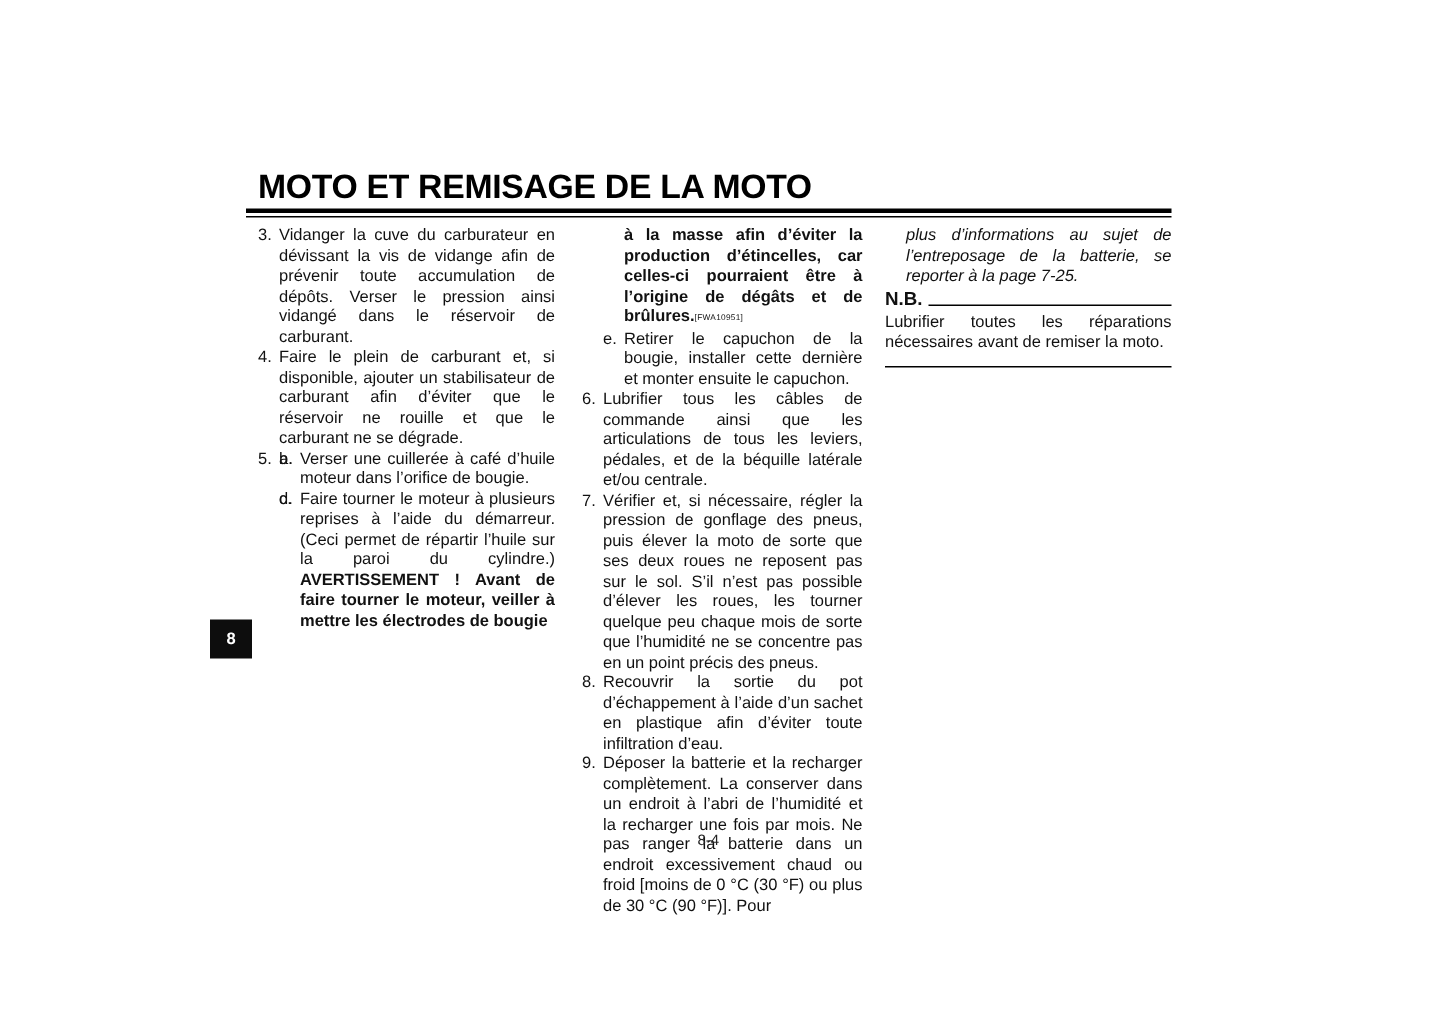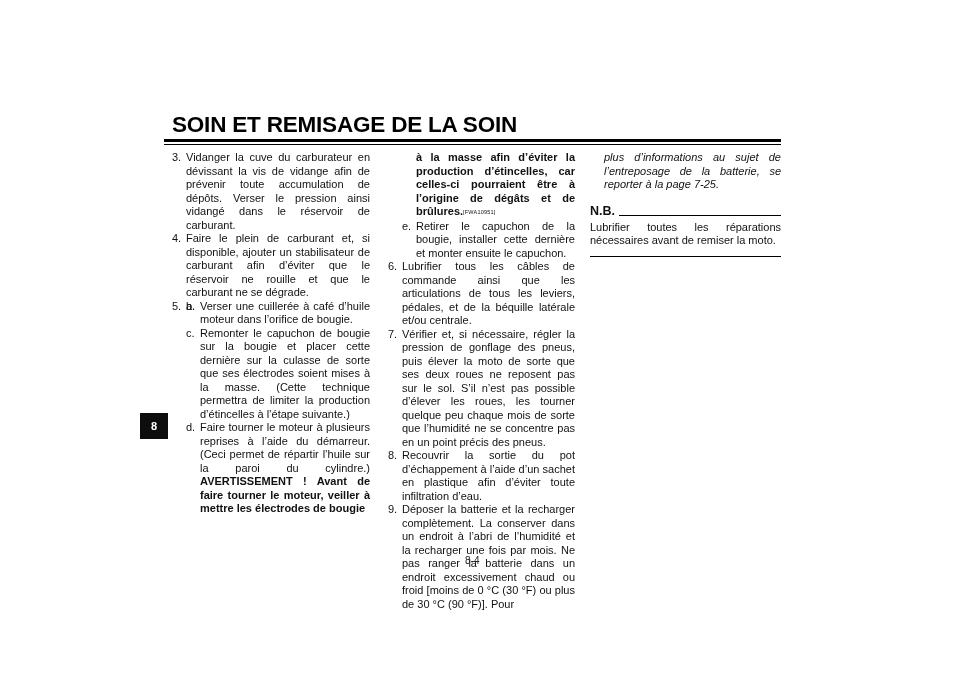--- a/index.html
+++ b/index.html
@@ -16,44 +16,44 @@
   .col2 { left: 388px; width: 187px; }
   .col3 { left: 590px; width: 191px; }
   .item { position: relative; padding-left: 14px; margin: 0; }
   .item .num { position: absolute; left: 0; top: 0; }
   .sub { position: relative; padding-left: 28px; margin: 0; }
   .sub .num { position: absolute; left: 14px; top: 0; }
   .cont { padding-left: 14px; margin: 0; font-style: italic; }
   .cont2 { padding-left: 28px; margin: 0; }
   b { font-weight: bold; }
   .code { font-size: 5.5px; font-weight: normal; vertical-align: 1px; letter-spacing: 0.2px; }
-  .nb-head { display: flex; align-items: flex-end; margin-top: 12px; }
+  .nb-head { display: flex; align-items: flex-end; margin-top: 0; }
   .nb-label { font-weight: bold; font-size: 12.5px; line-height: 14px; }
   .nb-line { flex: 1; border-bottom: 1px solid #000; margin-left: 4px; margin-bottom: 2px; }
   .nb-text { margin-top: 3px; }
   .nb-end { border-bottom: 1px solid #000; margin-top: 8px; }
   .page-num { position: absolute; left: 465px; top: 555px; font-size: 10px; color: #222; }
   .watermark { position: absolute; left: 670px; top: 676px; font-size: 26px; color: #9a9a9a; letter-spacing: 0.3px; }
 </style>
 </head>
 <body>
 
-<h1 class="title">SOIN ET REMISAGE DE LA SOIN</h1>
+<h1 class="title">MOTO ET REMISAGE DE LA MOTO</h1>
 <div class="rule-thick"></div>
 <div class="rule-thin"></div>
 
 <div class="chapter-tab">8</div>
 
 <div class="col col1">
   <p class="item"><span class="num">3.</span><span>Vidanger la cuve du carburateur en dévissant la vis de vidange afin de prévenir toute accumulation de dépôts. Verser le pression ainsi vidangé dans le réservoir de carburant.</span></p>
   <p class="item"><span class="num">4.</span><span>Faire le plein de carburant et, si disponible, ajouter un stabilisateur de carburant afin d’éviter que le réservoir ne rouille et que le carburant ne se dégrade.</span></p>
   <p class="item"><span class="num">5.</span></p>
   <p class="sub"><span class="num">a.</span></p>
   <p class="sub"><span class="num">b.</span><span>Verser une cuillerée à café d’huile moteur dans l’orifice de bougie.</span></p>
-  <p class="sub"><span class="num">c.</span><span>Remonter le capuchon de bougie sur la bougie et placer cette dernière sur la culasse de sorte que ses électrodes soient mises à la masse. (Cette technique permettra de limiter la production d’étincelles à l’étape suivante.)</span></p>
+  <p class="sub"><span class="num">c.</span></p>
   <p class="sub"><span class="num">d.</span><span>Faire tourner le moteur à plusieurs reprises à l’aide du démarreur. (Ceci permet de répartir l’huile sur la paroi du cylindre.)</span> <b>AVERTISSEMENT ! Avant de faire tourner le moteur, veiller à mettre les électrodes de bougie</b></p>
 </div>
 
 <div class="col col2">
   <p class="cont2"><b>à la masse afin d’éviter la production d’étincelles, car celles-ci pourraient être à l’origine de dégâts et de brûlures.</b><span class="code">[FWA10951]</span></p>
   <p class="sub"><span class="num">e.</span><span>Retirer le capuchon de la bougie, installer cette dernière et monter ensuite le capuchon.</span></p>
   <p class="item"><span class="num">6.</span><span>Lubrifier tous les câbles de commande ainsi que les articulations de tous les leviers, pédales, et de la béquille latérale et/ou centrale.</span></p>
   <p class="item"><span class="num">7.</span><span>Vérifier et, si nécessaire, régler la pression de gonflage des pneus, puis élever la moto de sorte que ses deux roues ne reposent pas sur le sol. S’il n’est pas possible d’élever les roues, les tourner quelque peu chaque mois de sorte que l’humidité ne se concentre pas en un point précis des pneus.</span></p>
   <p class="item"><span class="num">8.</span><span>Recouvrir la sortie du pot d’échappement à l’aide d’un sachet en plastique afin d’éviter toute infiltration d’eau.</span></p>
   <p class="item"><span class="num">9.</span><span>Déposer la batterie et la recharger complètement. La conserver dans un endroit à l’abri de l’humidité et la recharger une fois par mois. Ne pas ranger la batterie dans un endroit excessivement chaud ou froid [moins de 0 °C (30 °F) ou plus de 30 °C (90 °F)]. Pour</span></p>

